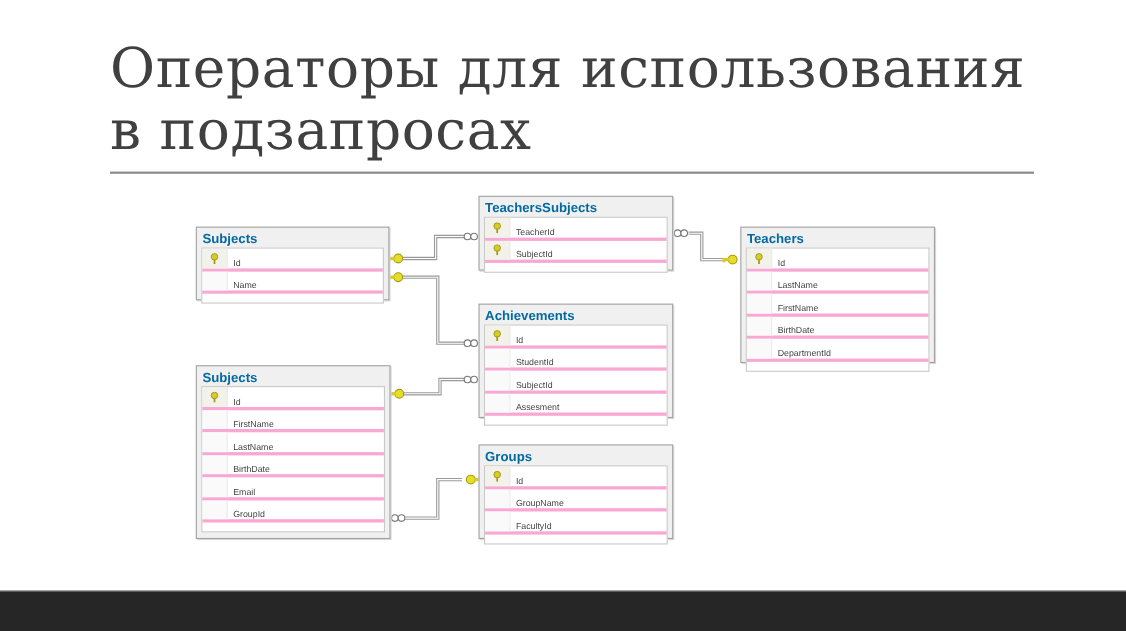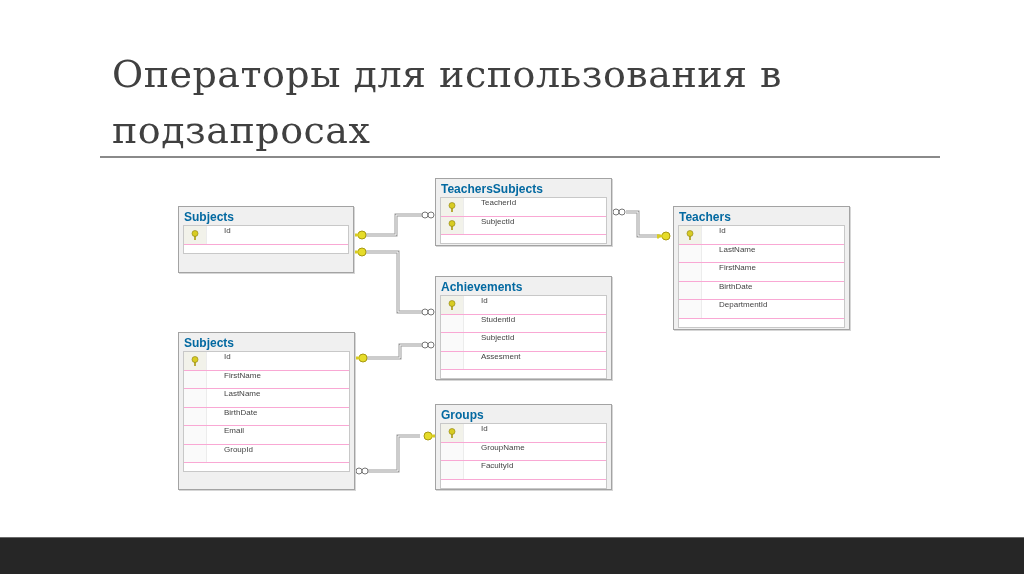--- a/index.html
+++ b/index.html
@@ -4,22 +4,22 @@
 <style>
   html, body { margin: 0; padding: 0; }
   body {
     width: 1024px; height: 574px; position: relative; overflow: hidden;
     background: #ffffff;
     font-family: "DejaVu Sans", sans-serif;
   }
   .slide-title {
     position: absolute; left: 100px; top: 34px; width: 860px;
     font-family: "DejaVu Serif", "Liberation Serif", serif;
-    font-size: 38px; line-height: 56px; color: #404040;
-    letter-spacing: 0.5px; font-weight: normal; margin: 12px;
+    font-size: 50px; line-height: 56px; color: #404040;
+    letter-spacing: 0.5px; font-weight: normal; margin: 0;
   }
   .divider {
     position: absolute; left: 100px; top: 156px; width: 840px; height: 2px;
     background: #8a8a8a;
   }
   .footer-bar {
     position: absolute; left: 0; top: 537px; width: 1024px; height: 37px;
     background: #262626; border-top: 1px solid #6a6a6a;
   }
   svg.connectors { position: absolute; left: 0; top: 0; width: 1024px; height: 574px; }
@@ -31,23 +31,22 @@
   .table-title {
     font-family: "Liberation Sans", sans-serif;
     font-weight: bold; font-size: 12px; color: #0369a1;
     height: 18px; line-height: 20px; padding-left: 5px;
   }
   .table-body {
     margin: 0 4px 4px 4px; border: 1px solid #c8c8c8; background: #ffffff;
     padding-bottom: 8px;
   }
   .col-row {
-    display: flex; align-items: flex-start; height: 17.5px;
-    border-bottom: 1px solid #f9a8d4;
-    gap: 12px;
+    display: flex; align-items: flex-end; height: 17.5px;
+    border-bottom: 3px solid #f9a8d4;
   }
   .key-cell {
     width: 22px; height: 100%; display: flex; align-items: center; justify-content: center;
     border-right: 1px solid #ececec; background: #fafafa;
   }
   .key-cell.pk { background: #f2f2ea; }
   .col-name {
     font-family: "Liberation Sans", sans-serif; font-size: 8px; color: #444;
     padding-left: 5px;
   }
@@ -108,20 +107,24 @@
   <div class="table-body">
     <div class="col-row">
       <div class="key-cell pk">
           <svg width="8" height="10">
             <circle cx="4" cy="3.5" r="3" fill="#d8cc22" stroke="#8a7d10" stroke-width="0.6"></circle>
             <rect x="3.2" y="6" width="1.6" height="4" fill="#a89a10"></rect>
           </svg>
         </div>
       <span class="col-name">Id</span>
     </div>
+    <div class="col-row">
+      <div class="key-cell"></div>
+      <span class="col-name">Name</span>
+    </div>
   </div>
 </div>
 
 <div class="table-box" style="left:435px; top:178px; width:177px; height:68px;">
   <div class="table-title">TeachersSubjects</div>
   <div class="table-body">
     <div class="col-row">
       <div class="key-cell pk">
           <svg width="8" height="10">
             <circle cx="4" cy="3.5" r="3" fill="#d8cc22" stroke="#8a7d10" stroke-width="0.6"></circle>

